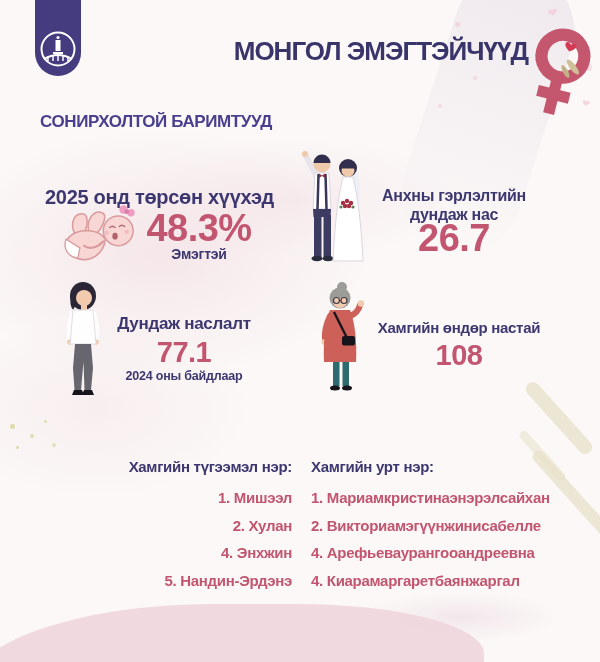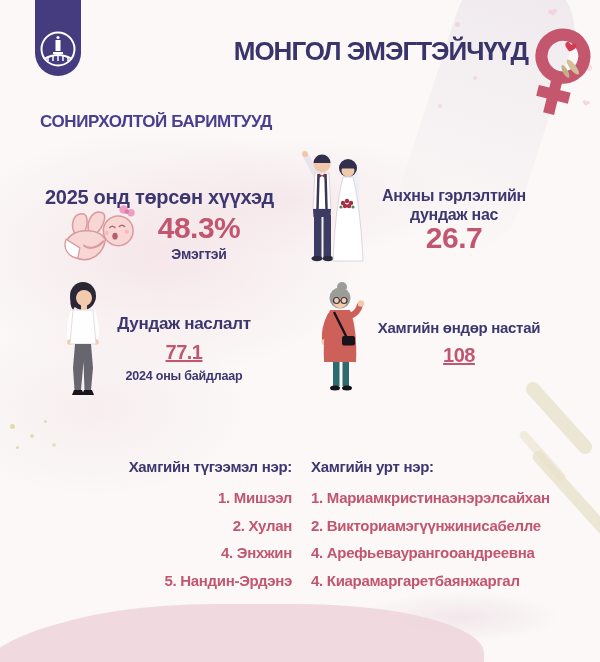--- a/index.html
+++ b/index.html
@@ -44,22 +44,22 @@
   .t2{left:374px;top:186px;width:160px;font-size:16px;line-height:19px;}
   .t3{left:104px;top:314px;width:160px;font-size:17px;white-space:nowrap;}
   .t4{left:362px;top:319px;width:194px;font-size:15px;white-space:nowrap;}
 
   .value-group{position:absolute;z-index:2;text-align:center;}
   .v1{left:146px;top:212px;width:106px;}
   .v2{left:374px;top:222px;width:160px;}
   .v3{left:104px;top:337px;width:160px;}
   .v4{left:362px;top:340px;width:194px;}
   .stat-value{font-weight:700;color:var(--rose);letter-spacing:-0.5px;}
-  .v1 .stat-value,.v2 .stat-value{font-size:30px;line-height:32px;text-align:center;}
-  .v3 .stat-value,.v4 .stat-value{font-size:20px;line-height:31px;text-decoration:underline;}
+  .v1 .stat-value,.v2 .stat-value{font-size:38px;line-height:32px;text-align:center;}
+  .v3 .stat-value,.v4 .stat-value{font-size:29px;line-height:31px;}
   .stat-caption{font-weight:700;color:var(--purple);letter-spacing:-0.2px;}
   .v1 .stat-caption{font-size:14px;margin-top:2px;}
   .v3 .stat-caption{font-size:12.5px;margin-top:1px;}
 
   
   .name-list{position:absolute;top:458px;z-index:2;}
   .list-left{left:52px;width:240px;text-align:right;}
   .list-right{left:311px;width:265px;}
   .name-list h3{font-size:15px;font-weight:700;color:var(--purple);letter-spacing:-0.3px;white-space:nowrap;}
   .name-list ol{list-style:none;margin-top:9px;}

